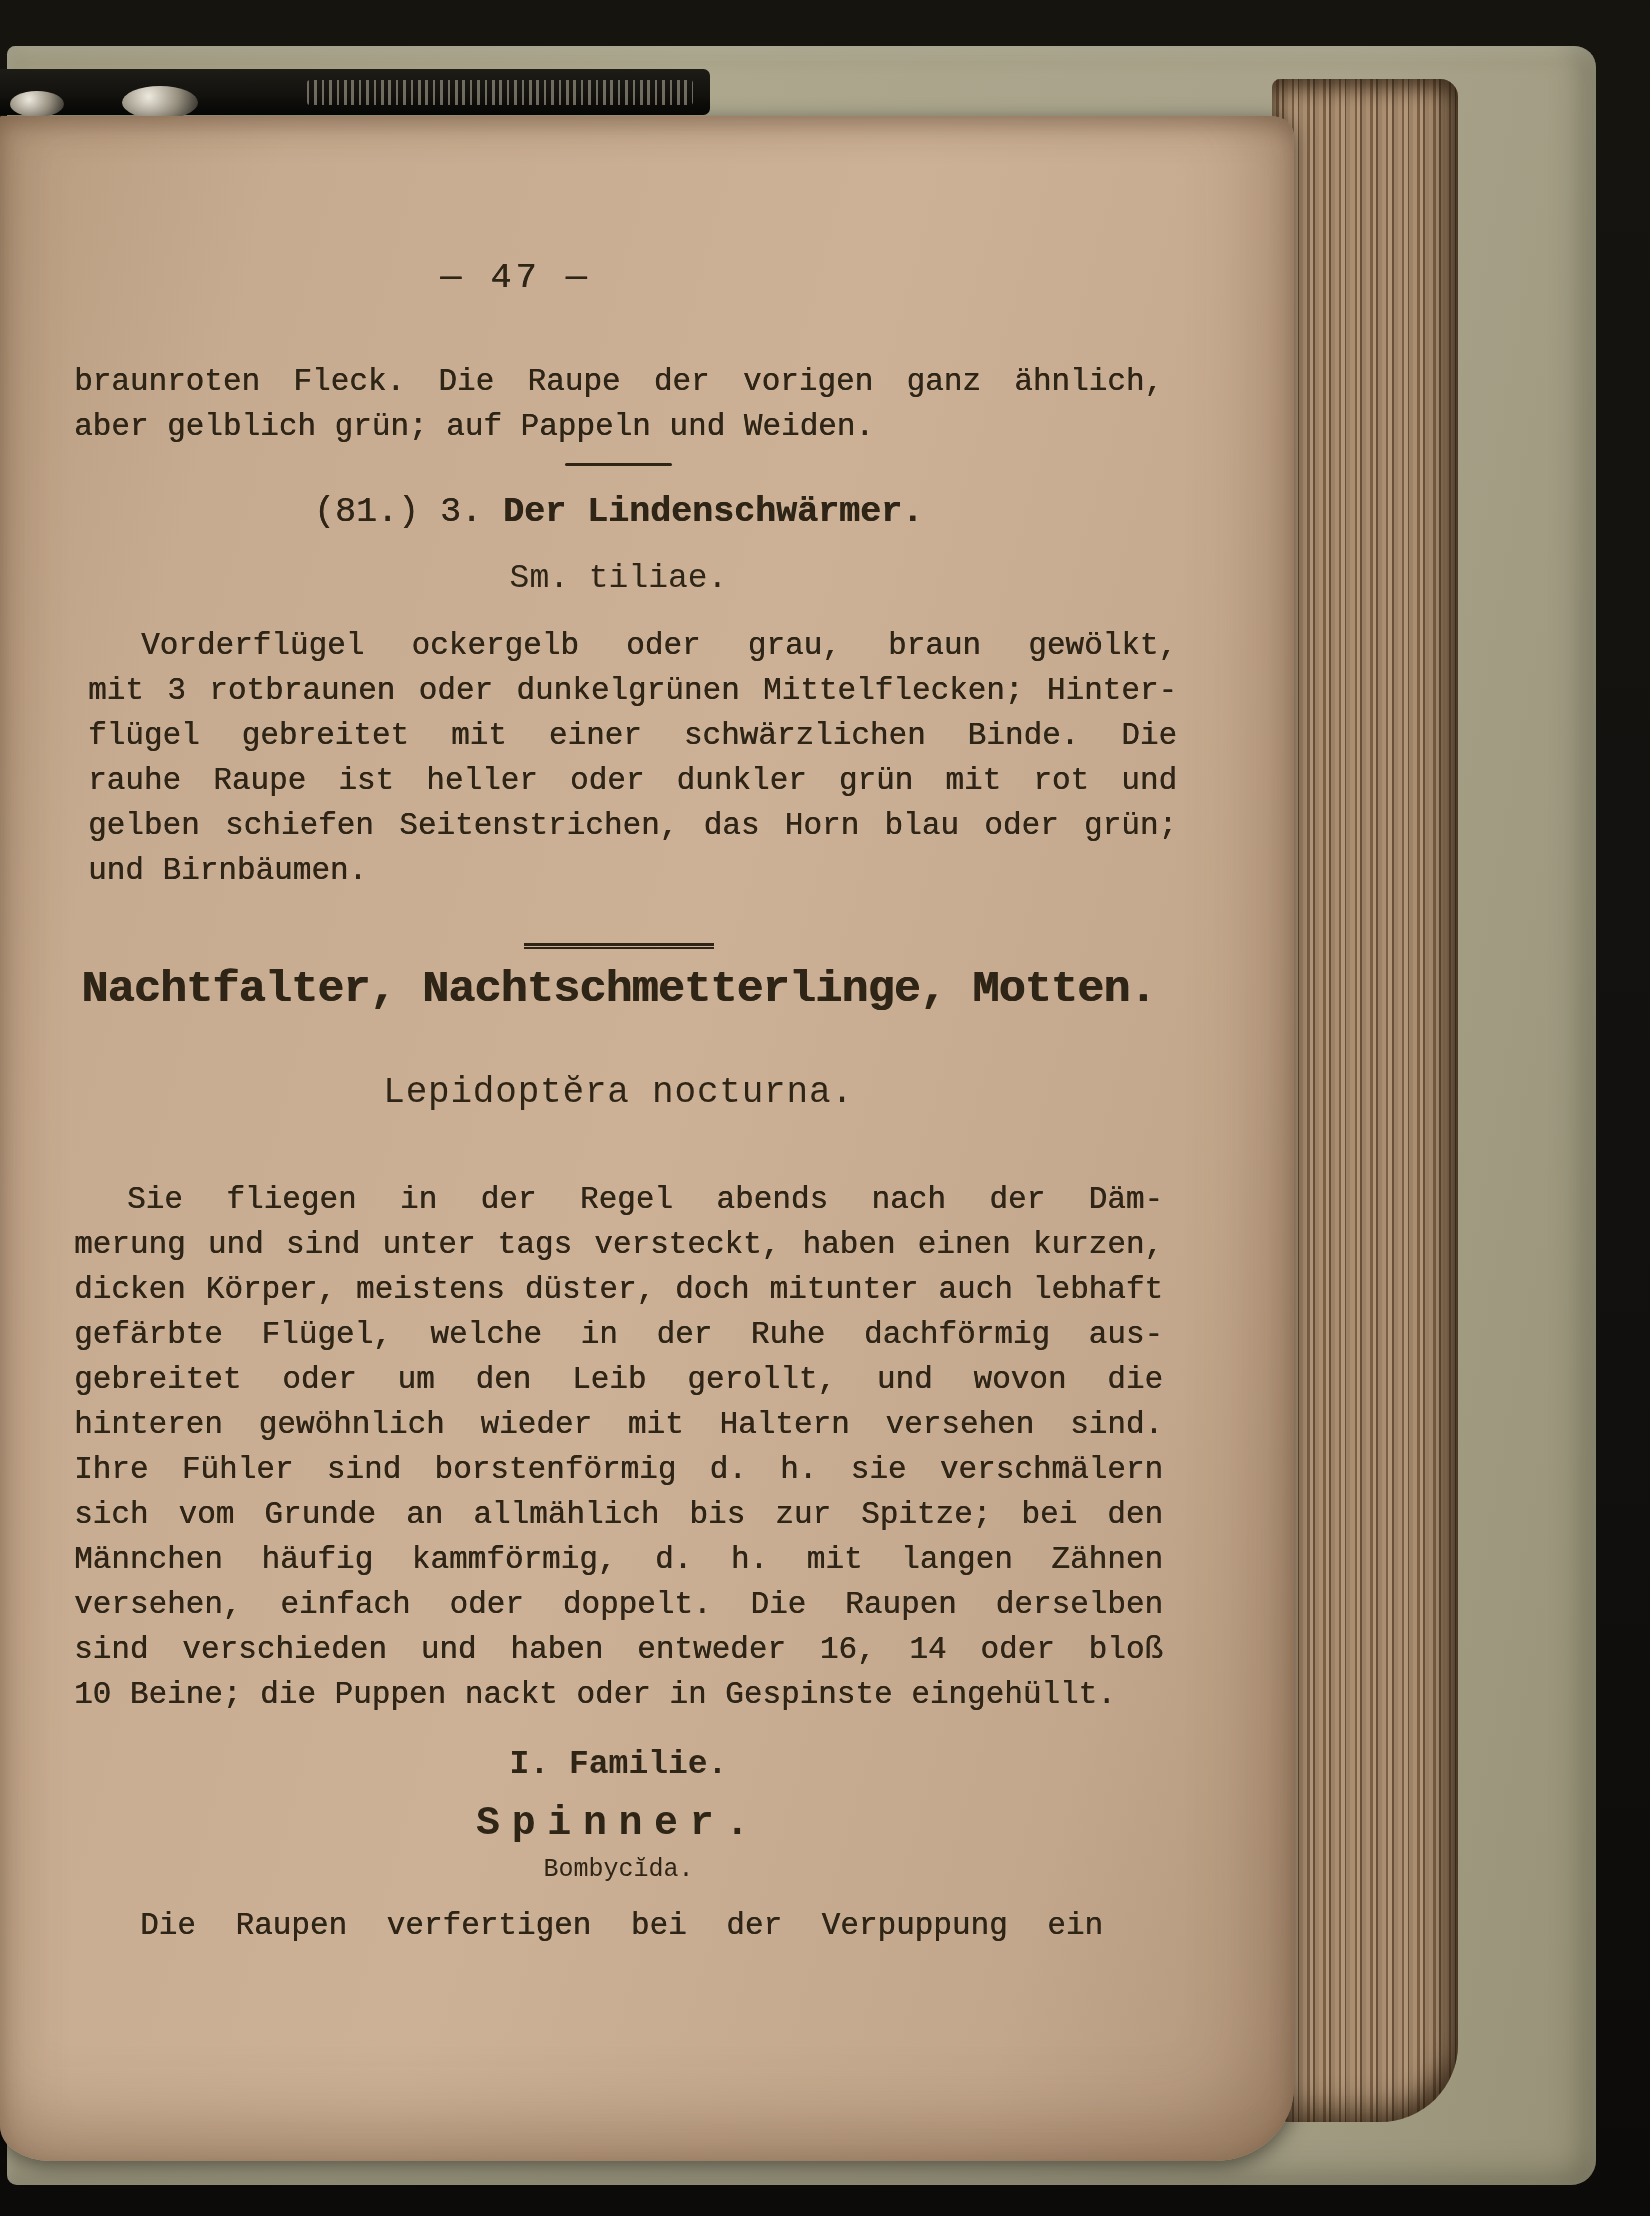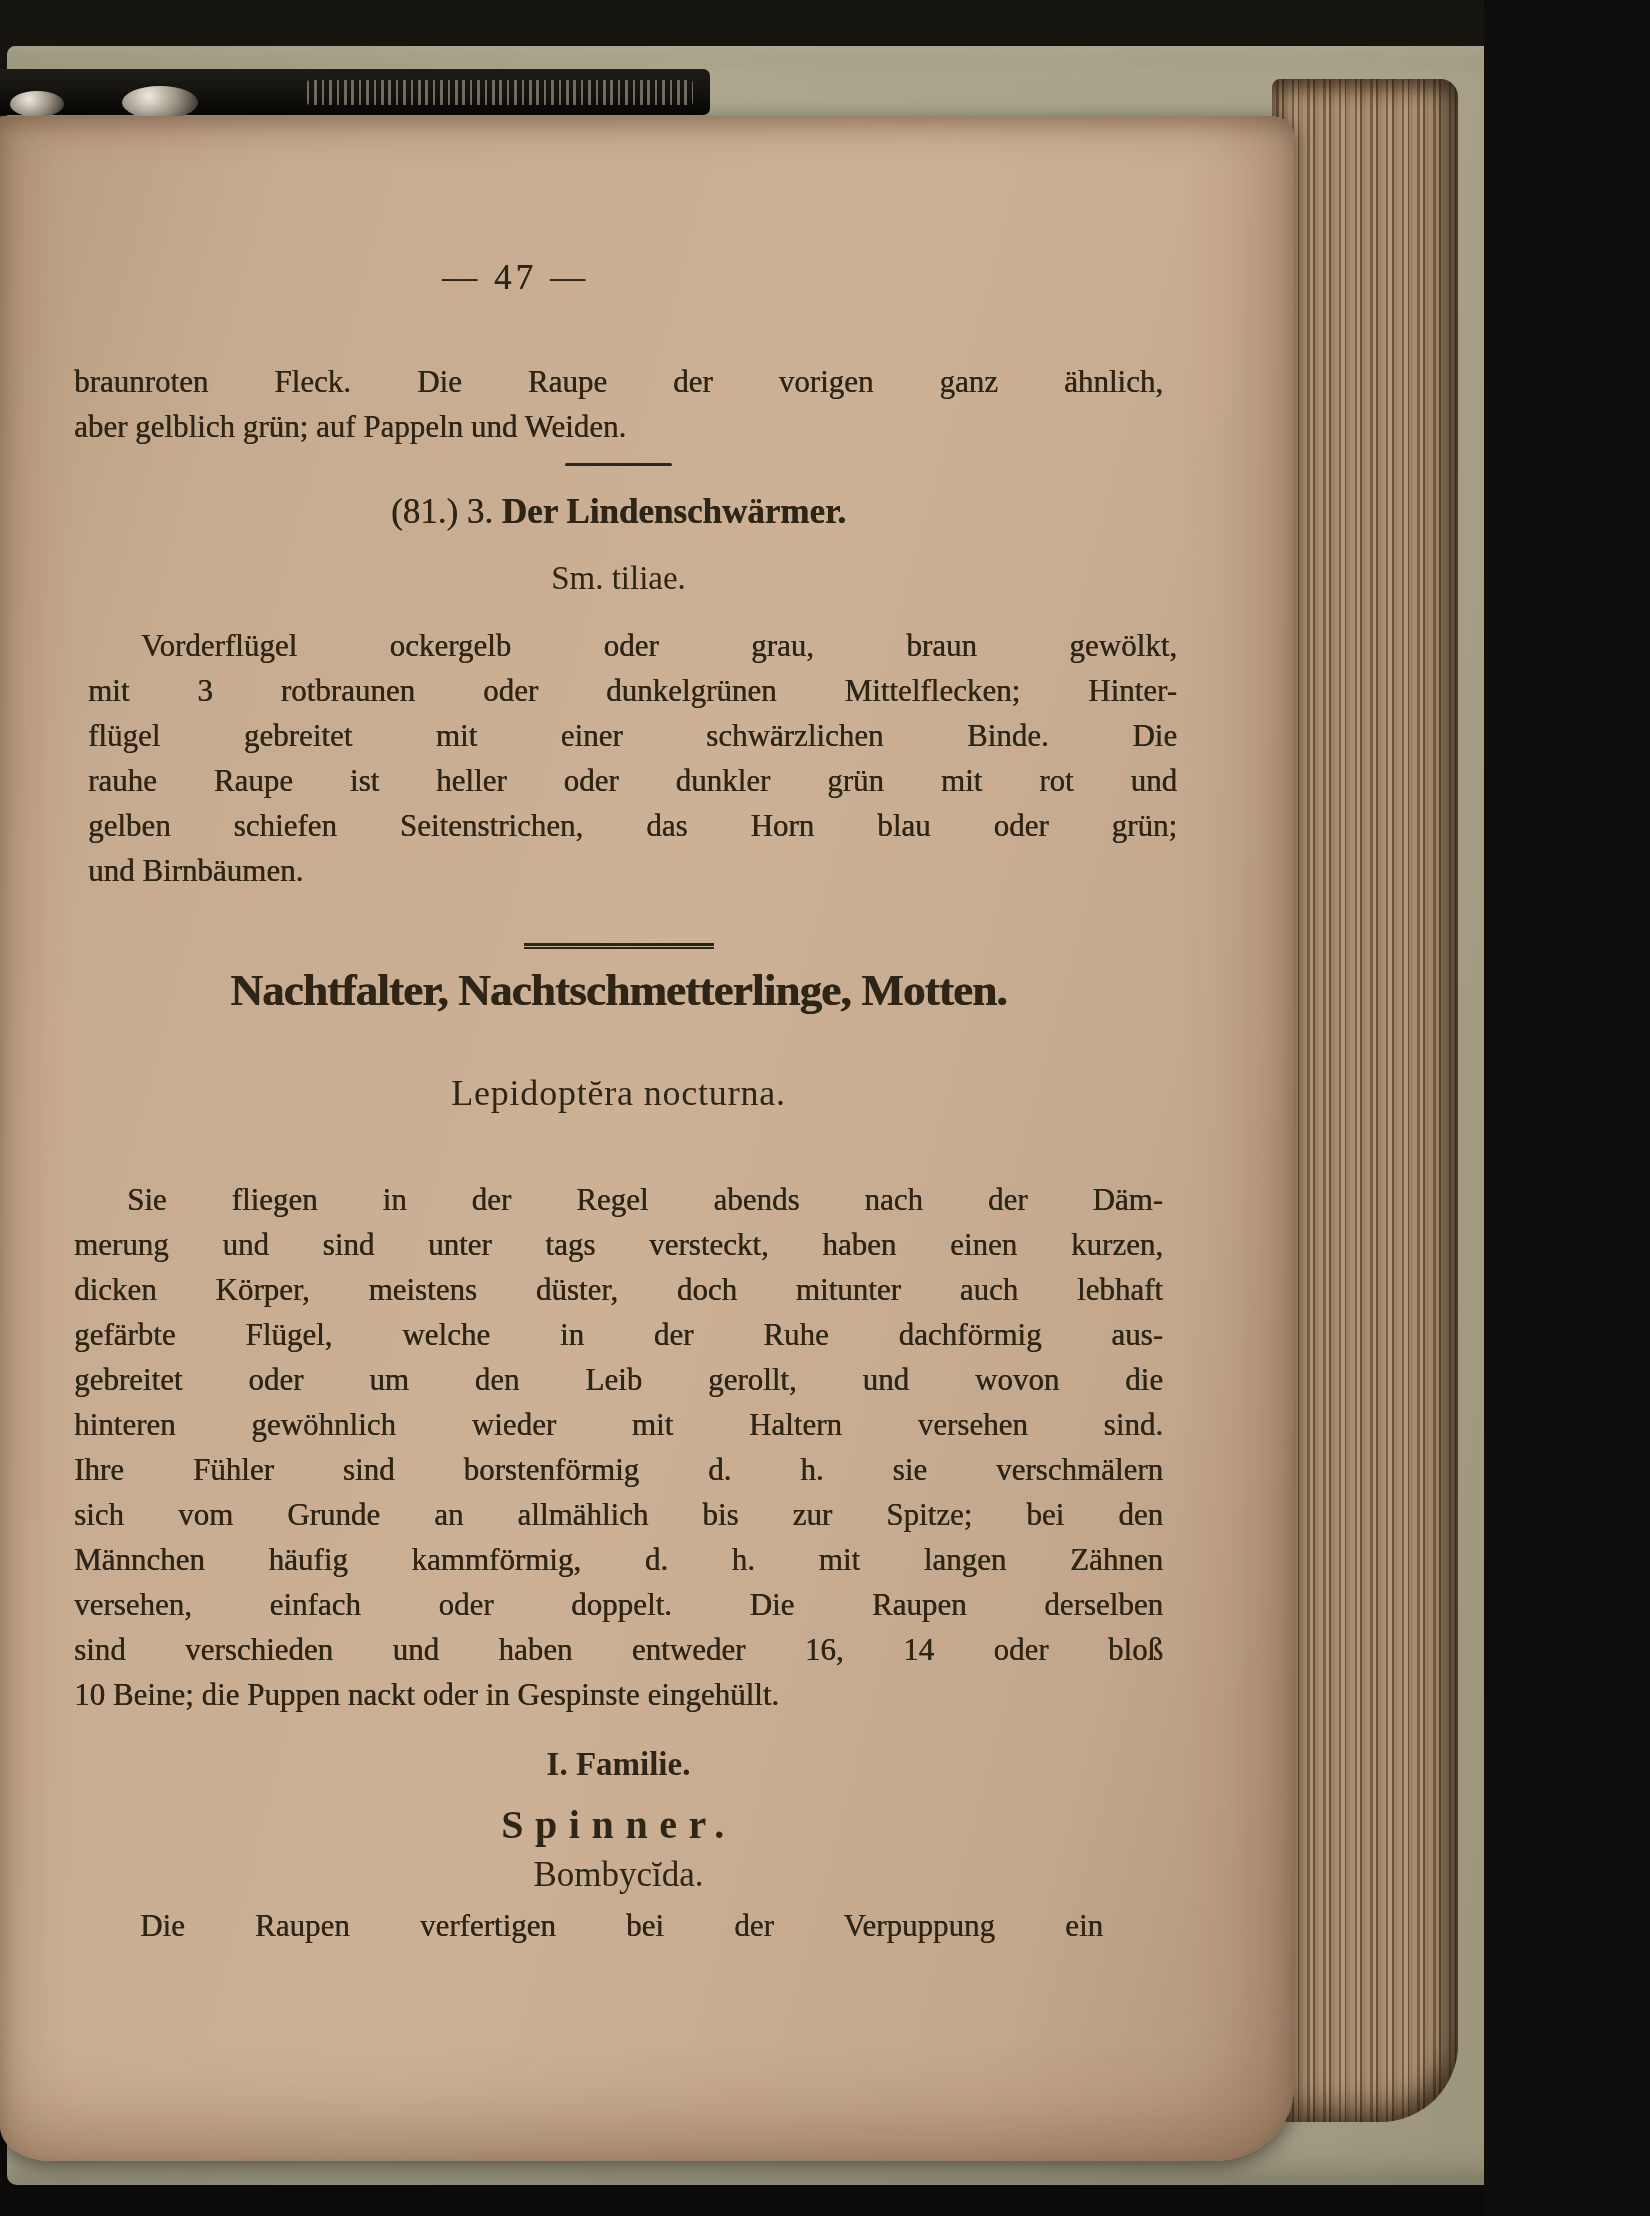--- a/index.html
+++ b/index.html
@@ -1,18 +1,18 @@
 <!DOCTYPE html>
 <html style="font-size:13.2px"><head>
 <meta charset="utf-8">
 <style>
   html,body{margin:0;padding:0;background:#0e0d0b;}
-  .scene{position:relative;width:1484px;height:2216px;overflow:hidden;
+  .scene{position:relative;width:1650px;height:2216px;overflow:hidden;
          background:linear-gradient(180deg,#15140f 0%,#121110 55%,#0c0b09 100%);
-         font-family:Liberation Serif, serif;}
+         font-family:Liberation Mono, monospace;}
   .cover{position:absolute;left:6.6px;top:46px;width:1589px;height:2139px;
          background:linear-gradient(100deg,#a09b81 0%,#aca78d 35%,#a7a289 70%,#989378 100%);
          border-radius:8.3px 21.5px 25px 10px;
          box-shadow:inset -11.6px -8.3px 33px rgba(40,40,28,.35), inset 0 5px 15px rgba(255,255,245,.25);}
   .headband{position:absolute;left:0;top:69px;width:710px;height:46px;
             background:linear-gradient(180deg,#1d1c17,#12110d 60%,#070706);
             border-radius:0 6.6px 6.6px 0;}
   .stitches{position:absolute;left:307px;top:10.7px;width:386px;height:25px;border-radius:3.3px;
             background:repeating-linear-gradient(90deg,#8f897a 0 2.5px,rgba(0,0,0,0) 2.5px 7.4px);
             opacity:.75;}
@@ -43,21 +43,21 @@
   .species-heading .bold{position:static;font-weight:700;}
   .species-heading .reg{position:static;}
   .species-latin{top:444px;font-size:33px;}
   .p2{top:507px;margin-left:14px;}
   .rule-double{left:524px;top:827px;width:190px;height:5.8px;border-top:3.3px solid #2e2517;border-bottom:2.5px solid #2e2517;box-sizing:border-box;}
   .chapter-title{top:848px;font-size:45px;font-weight:700;white-space:nowrap;letter-spacing:-0.8px;text-shadow:0.7px 0 currentColor;}
   .chapter-latin{top:956px;font-size:36px;letter-spacing:0.8px;}
   .p3{top:1031px;margin-top:30px;}
   .family-label{top:1630px;font-size:33px;font-weight:700;}
   .family-name{top:1685px;font-size:40px;font-weight:700;letter-spacing:11.6px;}
-  .family-latin{top:1739px;font-size:35px;}
+  .family-latin{top:1739px;font-size:25px;}
   .p4{top:1787px;}
   .p4 .pline{position:relative;display:block;margin-left:66px;margin-right:60px;
              text-align:justify;text-align-last:justify;}
 </style>
 </head>
 <body>
 
 <div class="scene">
 
   <div class="cover"></div>

